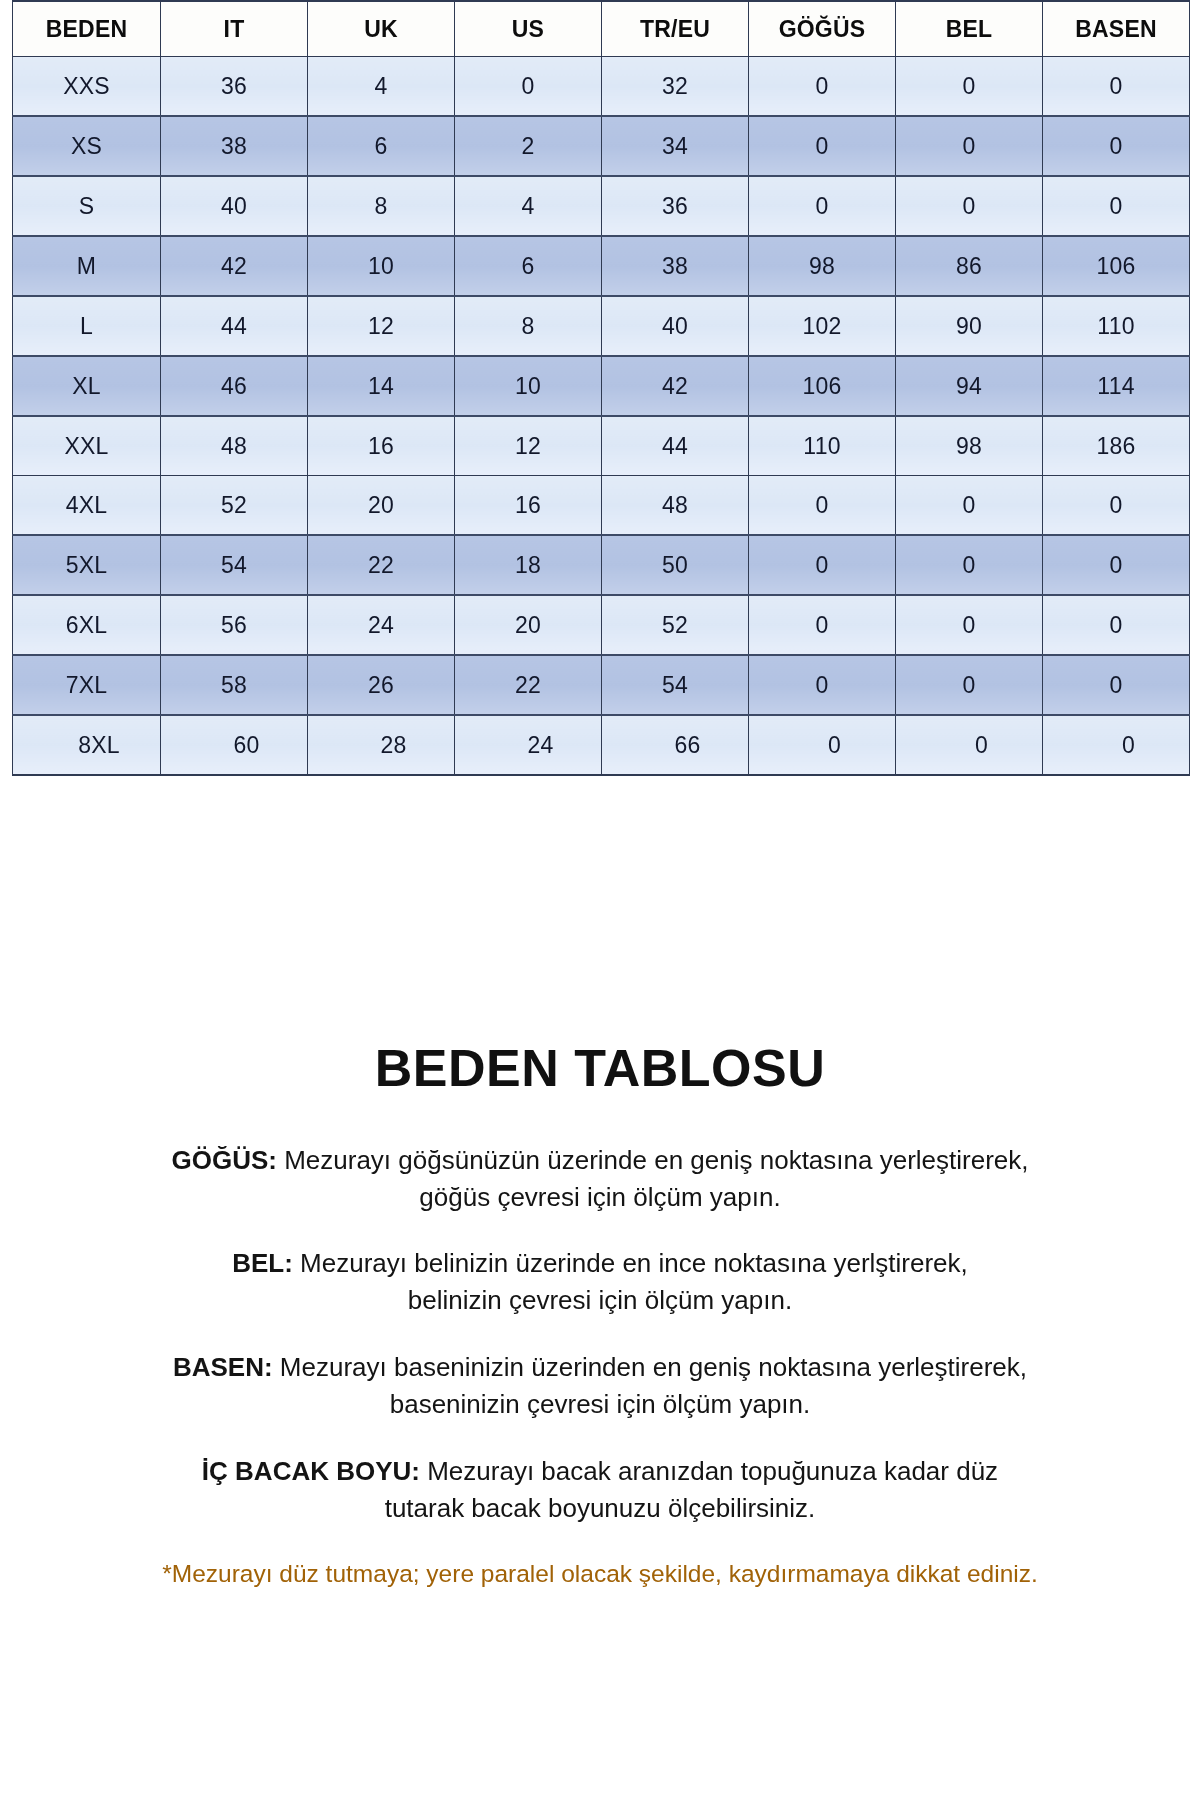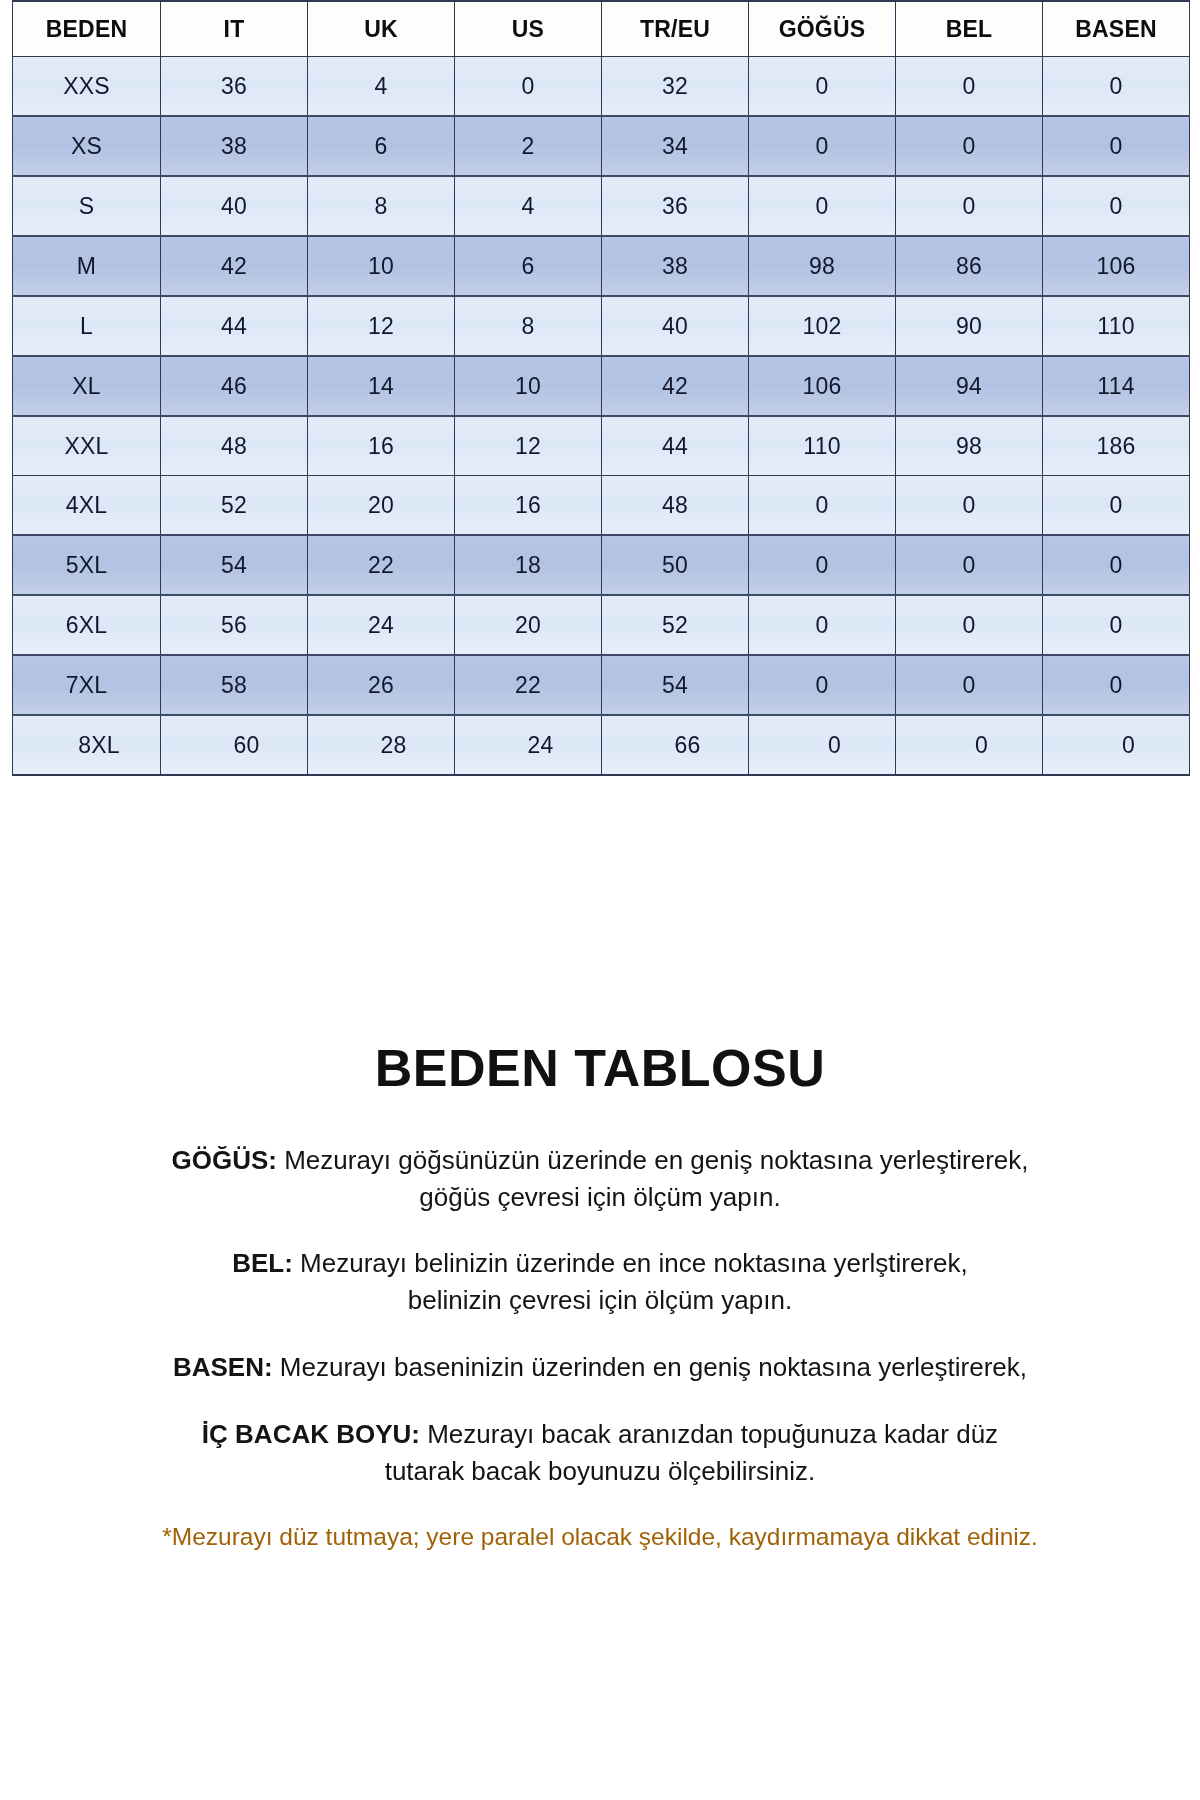--- a/index.html
+++ b/index.html
@@ -263,20 +263,21 @@
     <span class="ln">göğüs çevresi için ölçüm yapın.</span>
   </p>
 
   <p class="para">
     <span class="ln"><span class="lbl">BEL:</span><span> Mezurayı belinizin üzerinde en ince noktasına yerlştirerek,</span></span>
     <span class="ln">belinizin çevresi için ölçüm yapın.</span>
   </p>
 
   <p class="para">
     <span class="ln"><span class="lbl">BASEN:</span><span> Mezurayı baseninizin üzerinden en geniş noktasına yerleştirerek,</span></span>
+    <span class="ln">baseninizin çevresi için ölçüm yapın.</span>
   </p>
 
   <p class="para">
     <span class="ln"><span class="lbl">İÇ BACAK BOYU:</span><span> Mezurayı bacak aranızdan topuğunuza kadar düz</span></span>
     <span class="ln">tutarak bacak boyunuzu ölçebilirsiniz.</span>
   </p>
 
   <p class="footnote">*Mezurayı düz tutmaya;  yere paralel olacak şekilde, kaydırmamaya dikkat ediniz.</p>
 </div>
 

